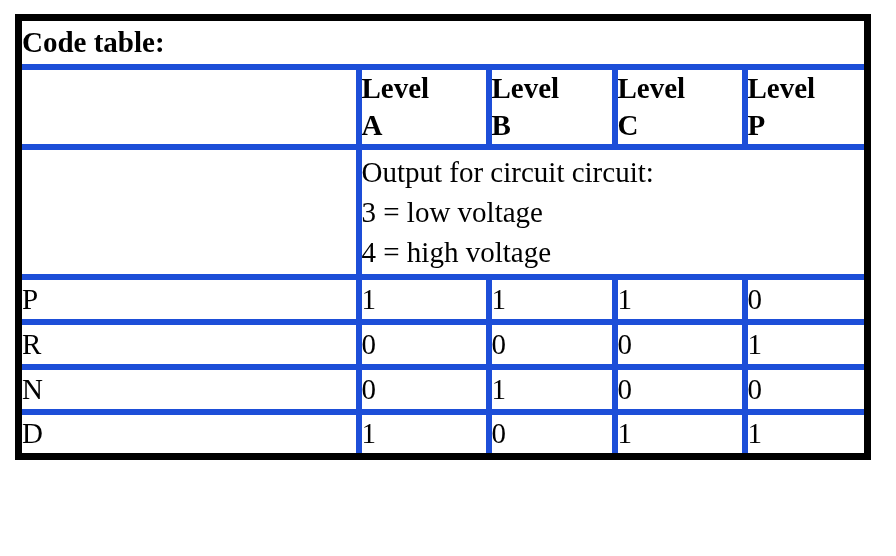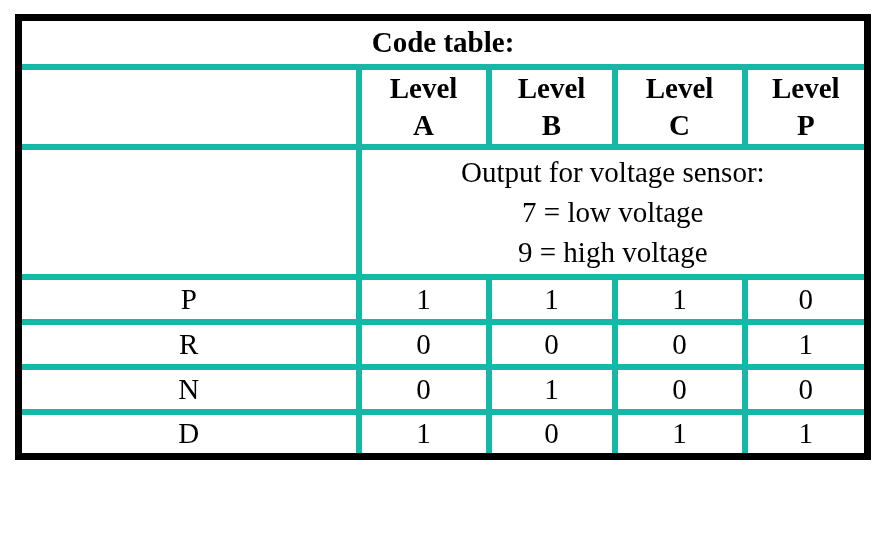--- a/index.html
+++ b/index.html
@@ -21,23 +21,23 @@
     width: 849px;
     border-collapse: collapse;
     table-layout: fixed;
     border: 7px solid #000000;
     font-family: "Liberation Serif", "DejaVu Serif", serif;
     font-size: 29px;
     color: #000000;
     background: #ffffff;
   }
   table.code-table td {
-    border: 6px solid #14b8a6;
+    border: 6px solid #1d4ed8;
     padding: 0;
-    text-align: center;
+    text-align: left;
     vertical-align: middle;
     overflow: hidden;
   }
   tr.row-title    { height: 49px; }
   tr.row-colhead  { height: 80px; }
   tr.row-selector { height: 75px; }
   tr.row-legend   { height: 130px; }
   tr.row-data     { height: 45px; }
 
   td.title-cell {
@@ -100,23 +100,23 @@
       <td class="colhead-cell">
         <div>Level</div>
         <div>P</div>
       </td>
     </tr>
 
 
     <tr class="row-legend">
       <td></td>
       <td colspan="4" class="legend-cell">
-        <div>Output for voltage sensor:</div>
-        <div>7 = low voltage</div>
-        <div>9 = high voltage</div>
+        <div>Output for circuit circuit:</div>
+        <div>3 = low voltage</div>
+        <div>4 = high voltage</div>
       </td>
     </tr>
 
     <tr class="row-data">
       <td class="pos-cell">P</td>
       <td class="val-cell">1</td>
       <td class="val-cell">1</td>
       <td class="val-cell">1</td>
       <td class="val-cell">0</td>
     </tr>

